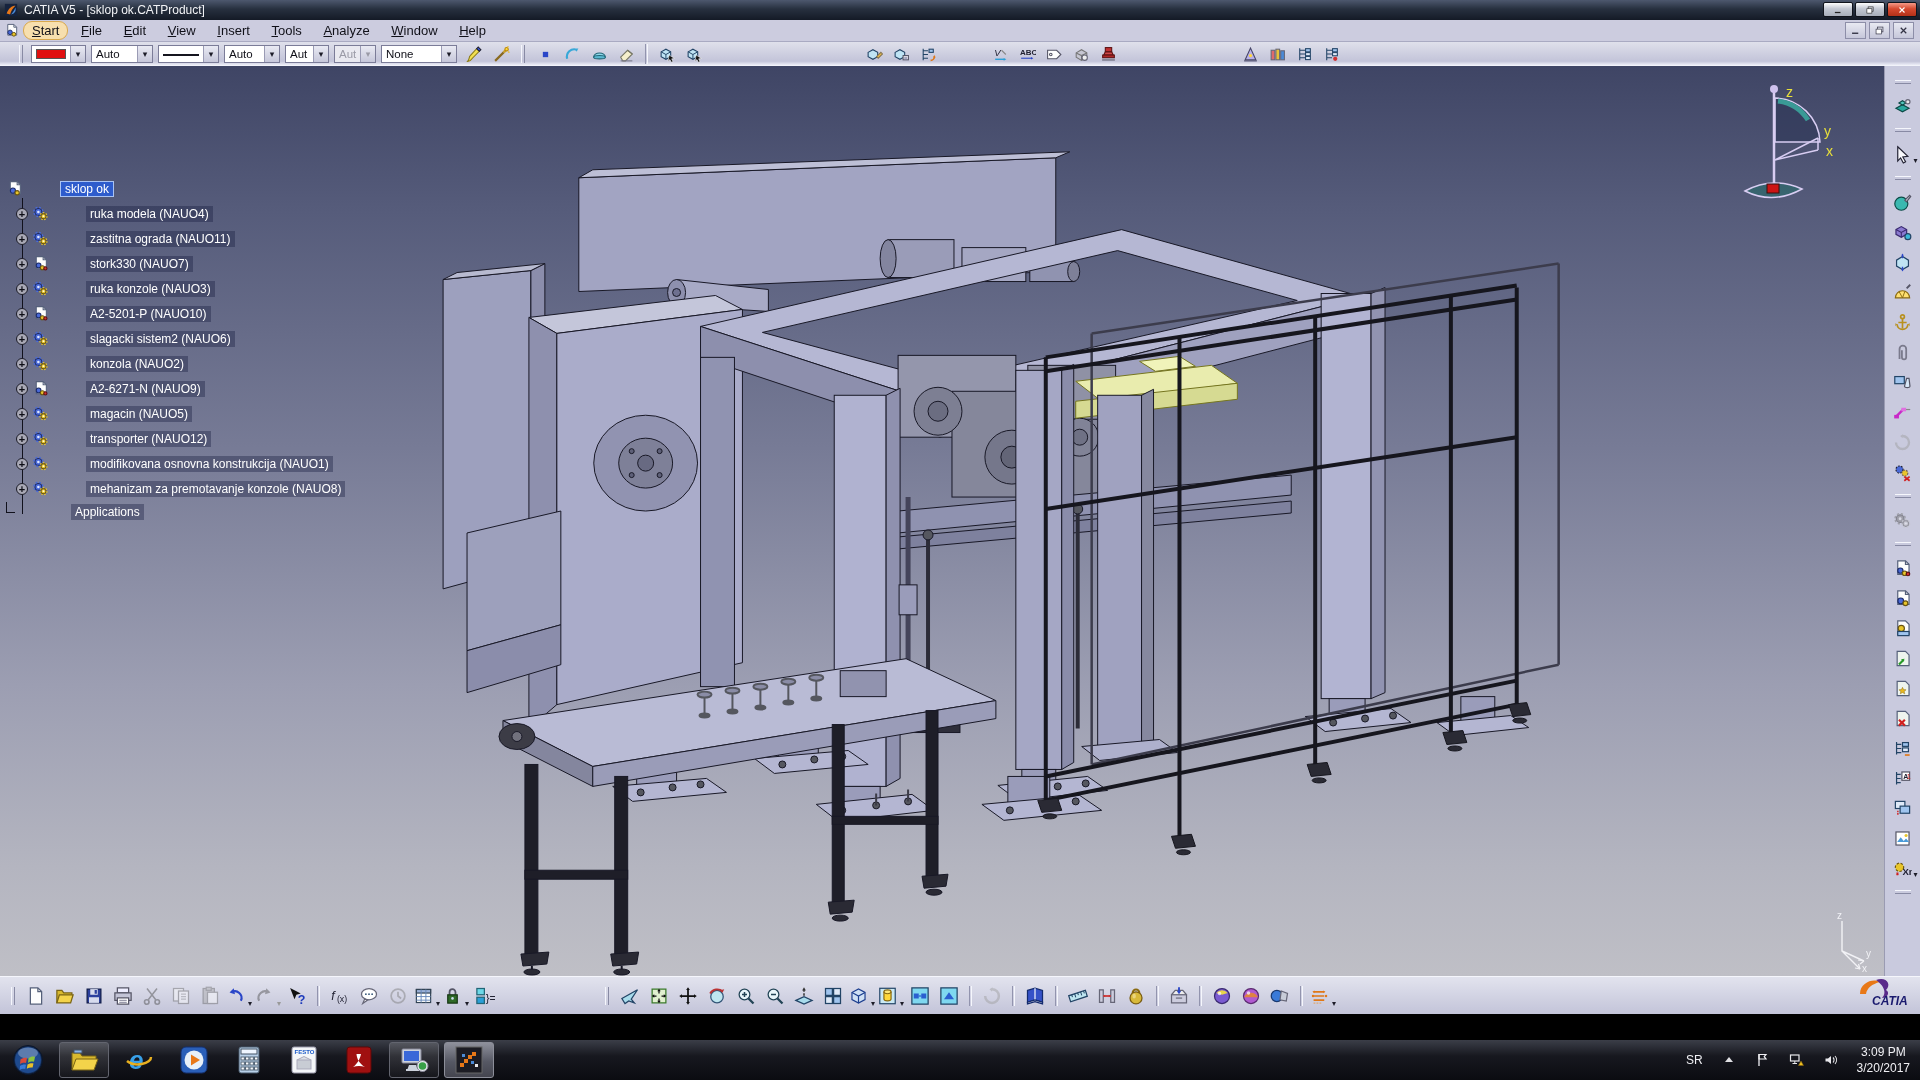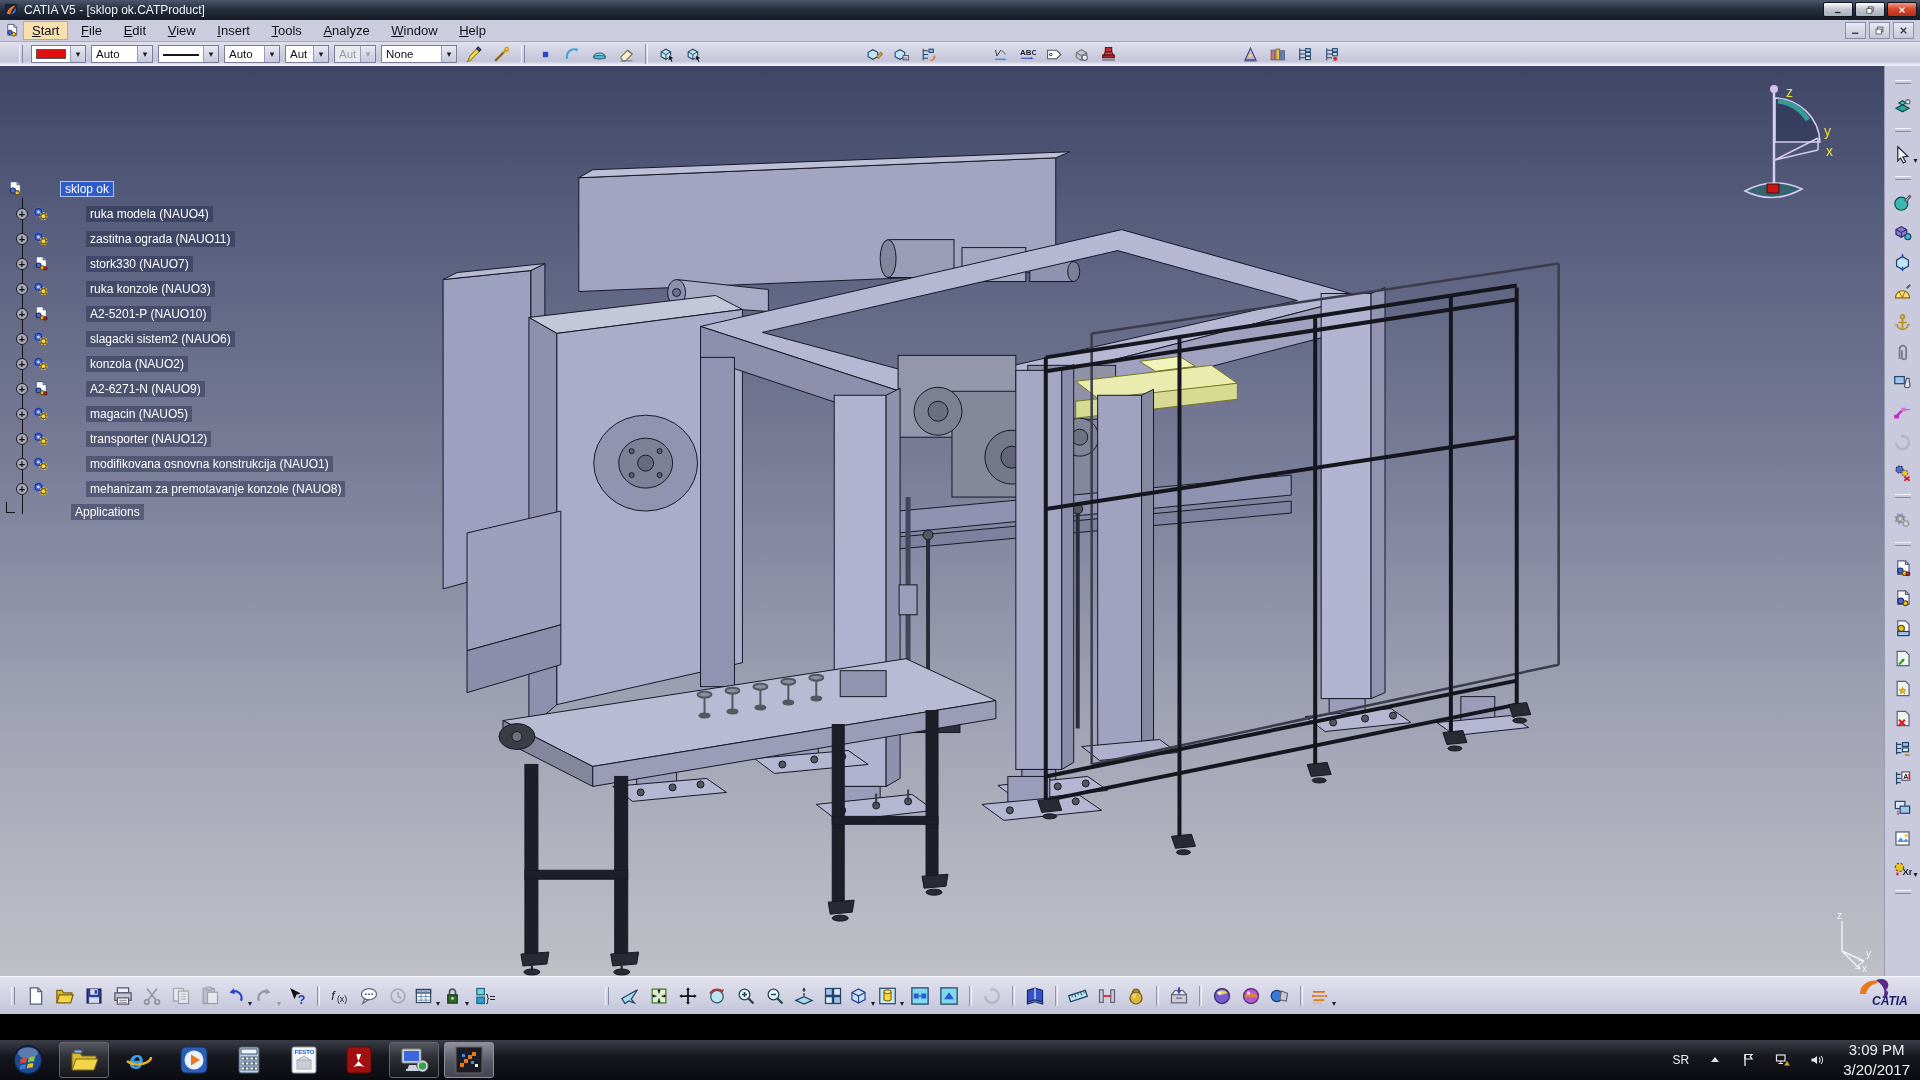--- a/index.html
+++ b/index.html
@@ -15,21 +15,21 @@
   .wctl{display:flex;gap:2px;position:absolute;right:3px;top:2px;}
   .wbtn{width:30px;height:15px;border:1px solid #10141c;border-radius:2px;
     background:linear-gradient(#fdfdfd,#c2c7d2 45%,#a8aeba);display:flex;align-items:center;justify-content:center;}
   .wbtn.close{background:linear-gradient(#f59a88,#d6492f 45%,#b23018);}
   .wbtn svg{width:10px;height:10px;}
 
   
   #menubar{position:absolute;left:0;top:20px;width:1920px;height:22px;background:#ccccdf;
     border-bottom:1px solid #a9aac2;display:flex;align-items:center;font-size:13px;color:#101018;padding-left:4px;}
   #menubar .docicon{width:15px;height:15px;margin-right:4px;}
-  .mitem{display:inline-block;padding:2px 9px;cursor:default;}
+  .mitem{display:inline-block;padding:2px 9px;cursor:default;border-radius:9px;}
   .mitem::first-letter{text-decoration:underline;}
   .mitem.active{background:#f7dfae;border:1px solid #d9a94f;padding:1px 8px;}
   .mdictl{position:absolute;right:6px;top:2px;display:flex;gap:3px;}
   .mdibtn{width:21px;height:17px;border:1px solid #8d8ea8;background:linear-gradient(#e8e9f2,#c6c7da);
     display:flex;align-items:center;justify-content:center;}
   .mdibtn svg{width:11px;height:11px;}
 
   
   #tbtop{position:absolute;left:0;top:42px;width:1920px;height:24px;
     background:linear-gradient(#dfe0eb,#c3c4d9 80%,#f7f8fe);
@@ -106,21 +106,21 @@
   #taskbar{position:absolute;left:0;top:1040px;width:1920px;height:40px;
     background:linear-gradient(#3b3e48,#17181f 40%,#0b0c11);display:flex;align-items:center;gap:5px;padding-left:2px;}
   .orb{width:52px;height:38px;display:flex;align-items:center;justify-content:center;}
   .tapp{width:50px;height:36px;display:flex;align-items:center;justify-content:center;border-radius:3px;border:1px solid transparent;}
   .tapp.open{border:1px solid #63656f;background:linear-gradient(rgba(255,255,255,.16),rgba(255,255,255,.04));}
   .tapp.active{border:1px solid #8c8e99;background:linear-gradient(#8e909b,#565864 55%,#44454f);}
   .tapp svg{width:32px;height:32px;}
   #tray{margin-left:auto;display:flex;align-items:center;gap:18px;padding-right:10px;color:#f0f0f4;}
   #tray .lang{font-size:12px;}
   #tray svg{width:16px;height:16px;}
-  #clock{text-align:center;font-size:15px;line-height:1.35;}
+  #clock{text-align:center;font-size:12px;line-height:1.35;}
 </style>
 </head>
 <body>
 
 <svg width="0" height="0" style="position:absolute" aria-hidden="true">
 <defs>
 <symbol id="s-none" viewBox="0 0 16 16"></symbol>
 <symbol id="s-page" viewBox="0 0 16 16">
         <path d="M3.5 1.5h6l3 3v10h-9z" fill="#fdfdfd" stroke="#55607a"></path>
         <path d="M9.5 1.5v3h3" fill="none" stroke="#55607a"></path>

